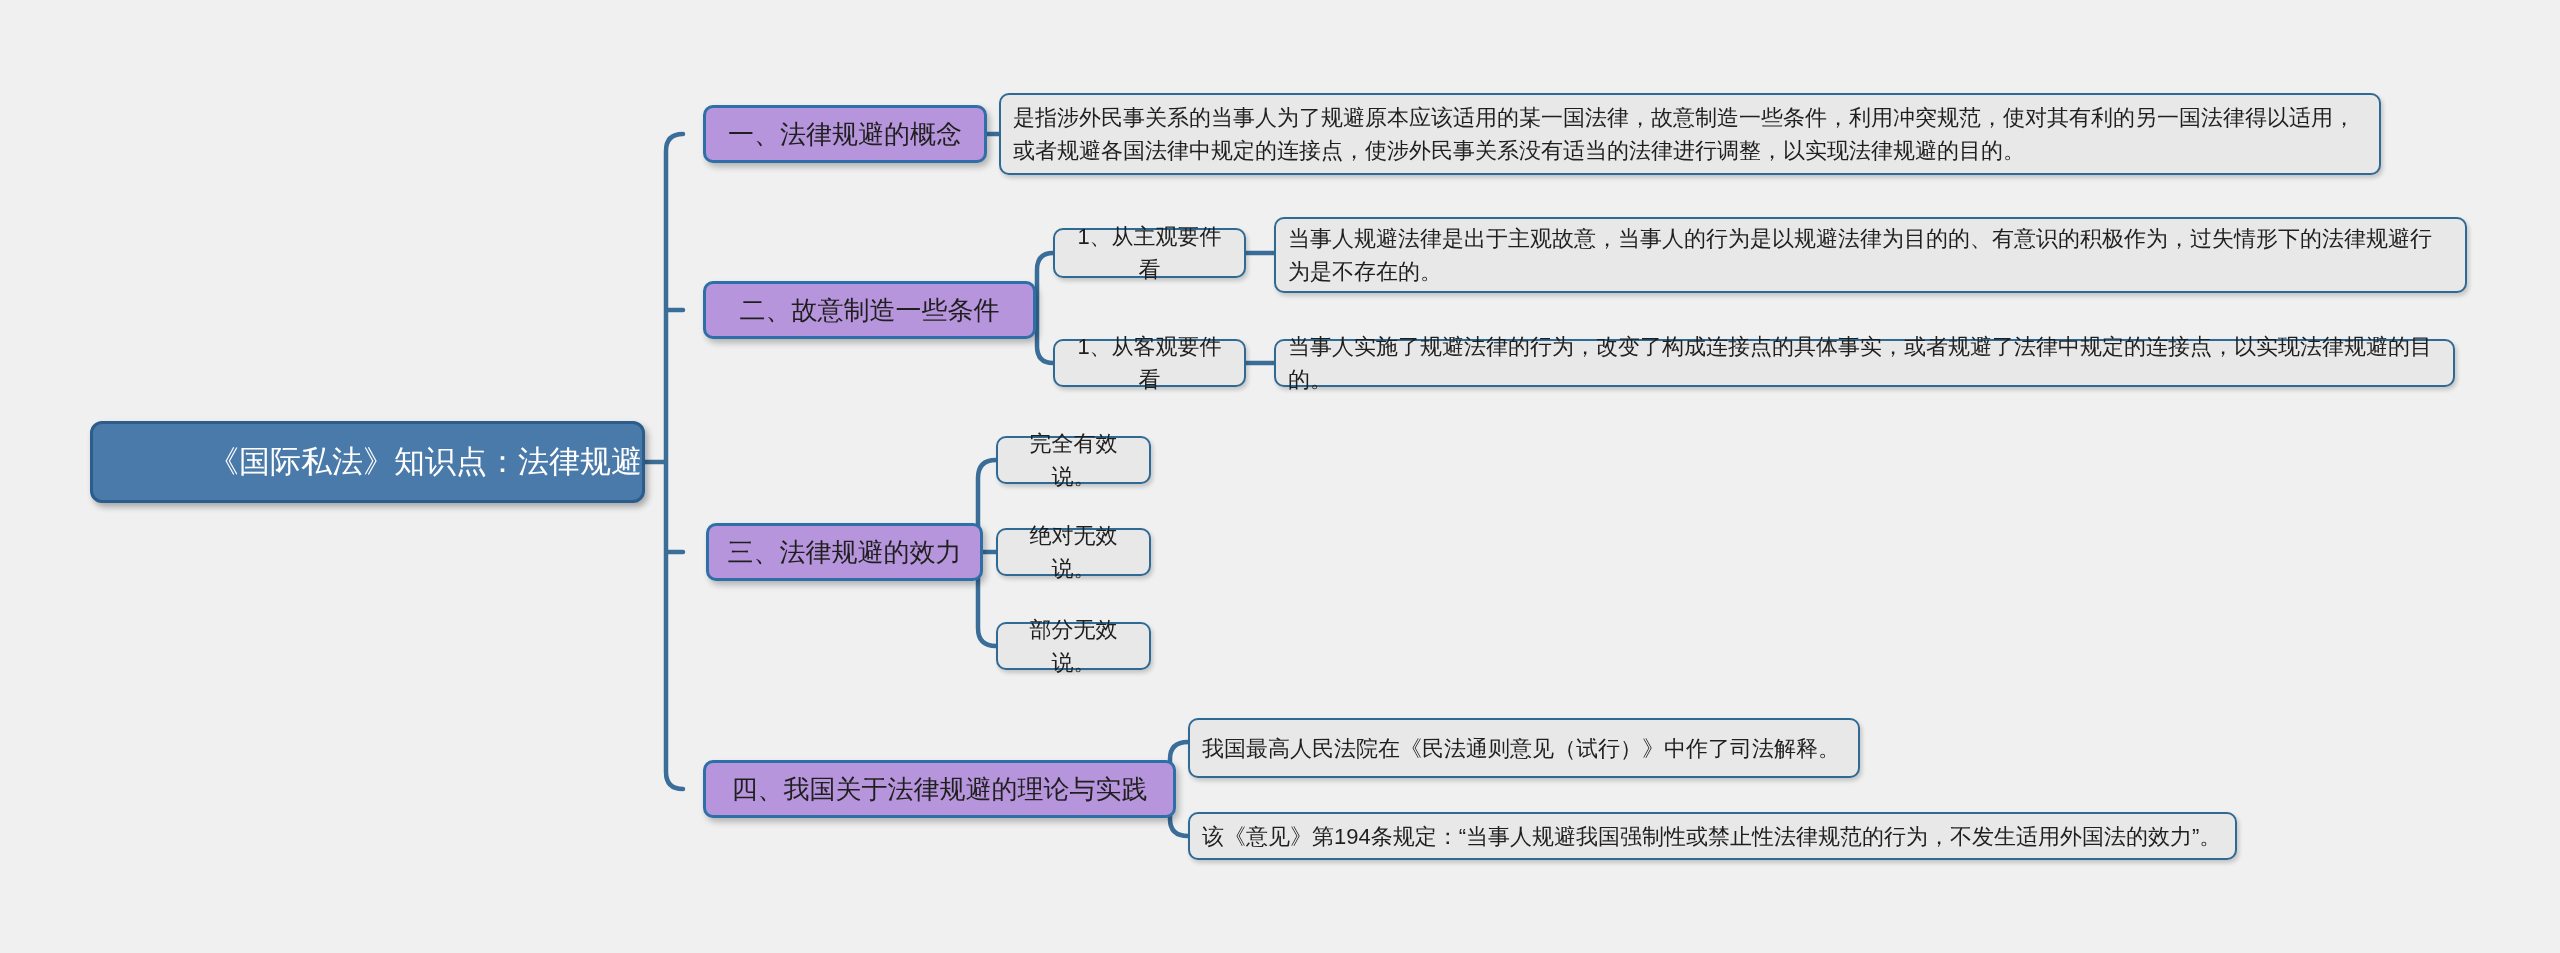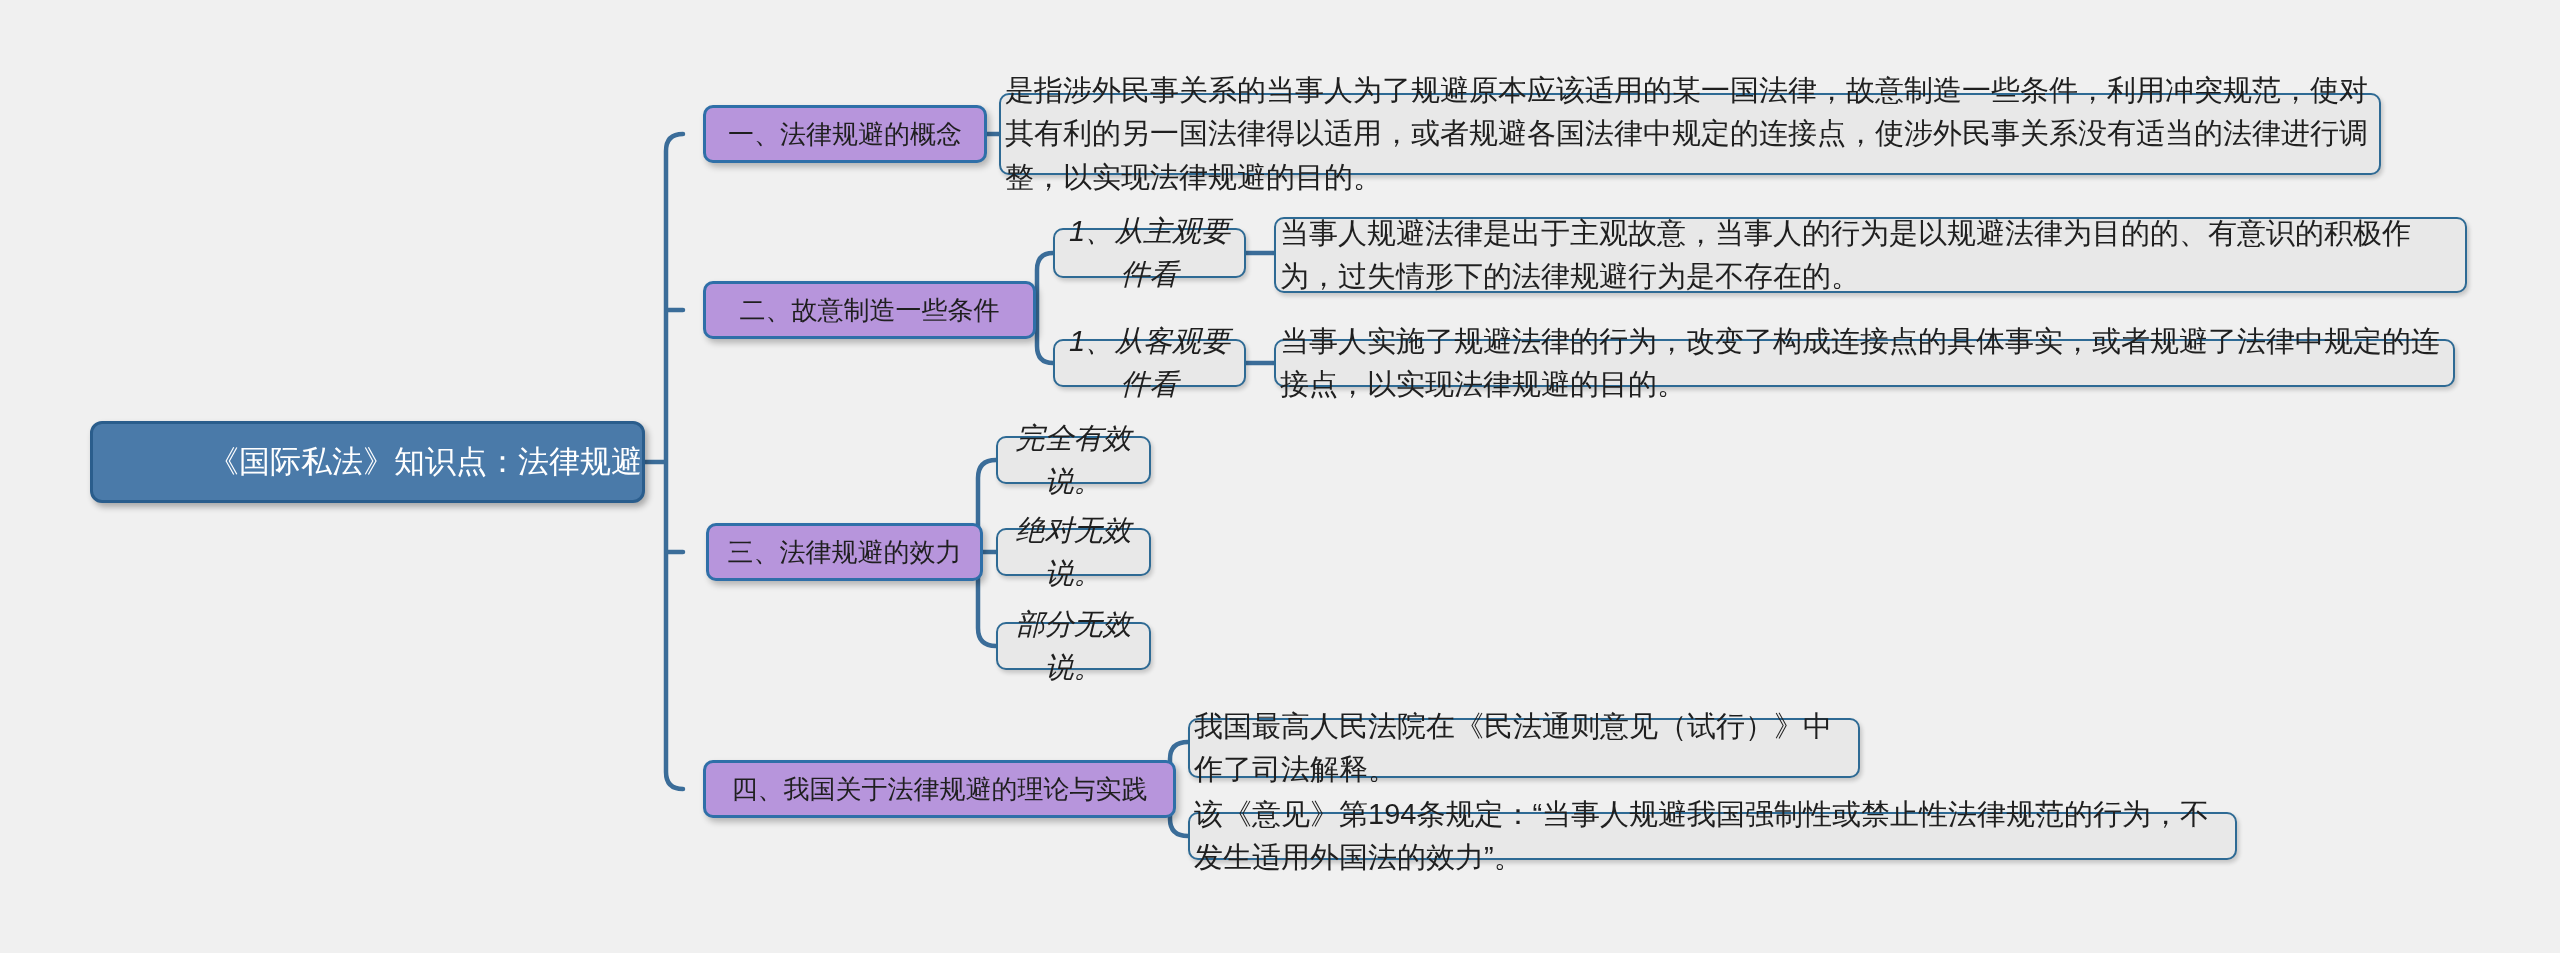--- a/index.html
+++ b/index.html
@@ -38,26 +38,26 @@
     border-radius:10px;
     font-size:26px;
     justify-content:center;
     box-shadow:3px 4px 6px rgba(0,0,0,.25);
     margin-left:20px;
   }
   .leaf{
     background:var(--leaf_fill,#e8e8e8);
     border:2px solid var(--leaf_border,#2e6a94);
     border-radius:10px;
-    font-size:29px;
+    font-size:22px;
     line-height:1.5;
-    padding:4px 4px;
+    padding:4px 12px;
     box-shadow:2px 3px 4px rgba(0,0,0,.18);
   }
-  .center{justify-content:center;text-align:center;font-style:italic;}
+  .center{justify-content:center;text-align:center;}
 </style>
 </head>
 <body>
 
 <div class="canvas">
 
   <svg class="connectors" viewBox="0 0 2560 953">
     <path d="M645 462 H666 M683 134 Q666 134 666 151 V772 Q666 789 683 789 M666 310 H683 M666 552 H683"></path>
     <path d="M967 134 H999"></path>
     <path d="M1016 310 H1037 M1053 253 Q1037 253 1037 270 V346 Q1037 363 1053 363"></path>

